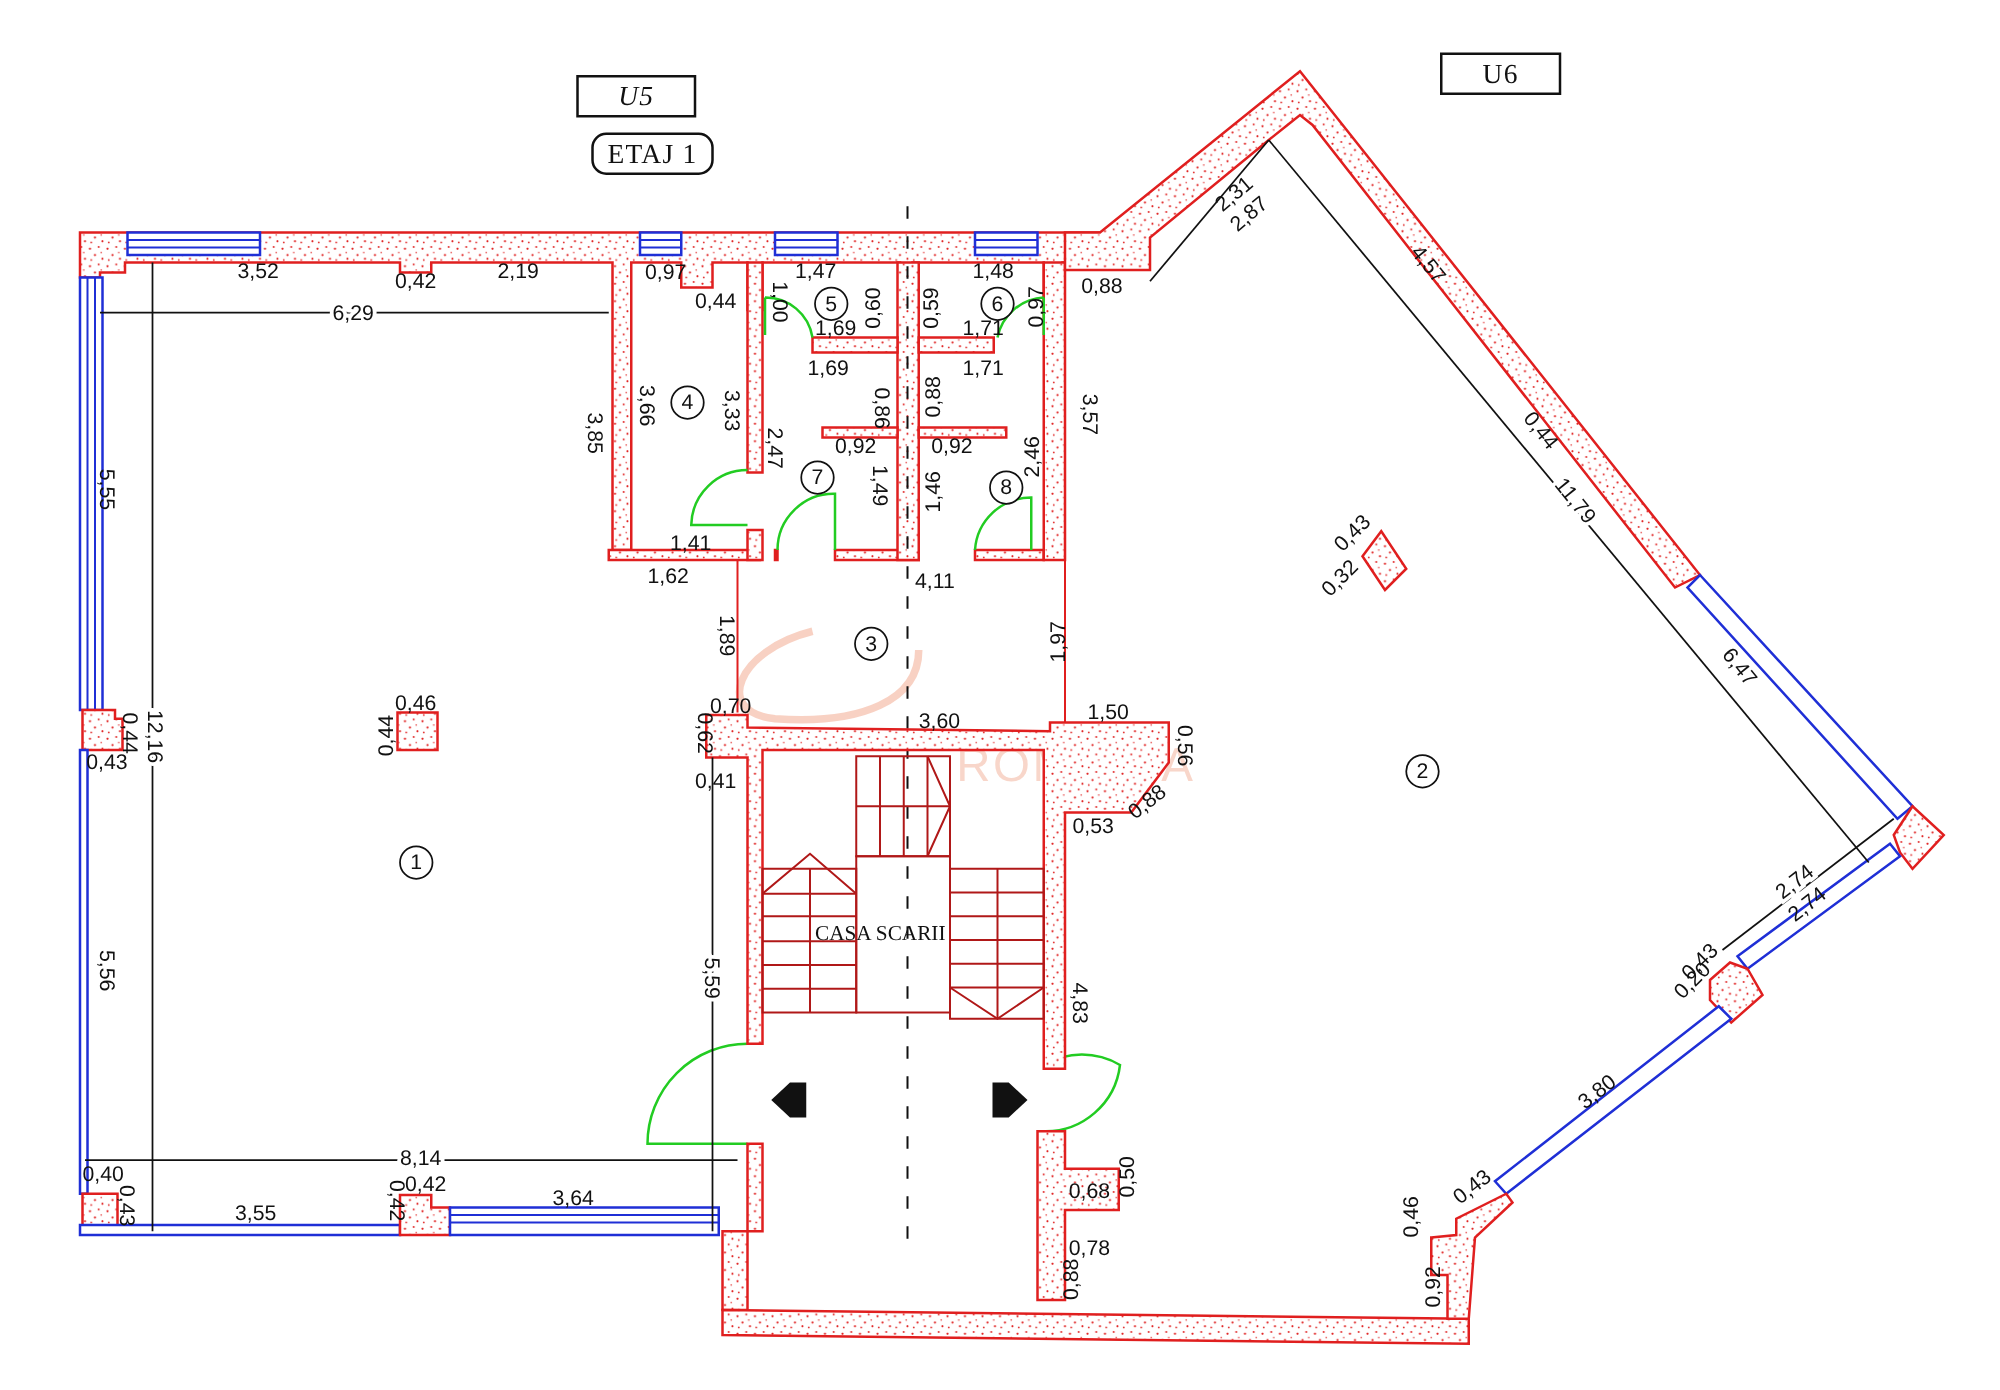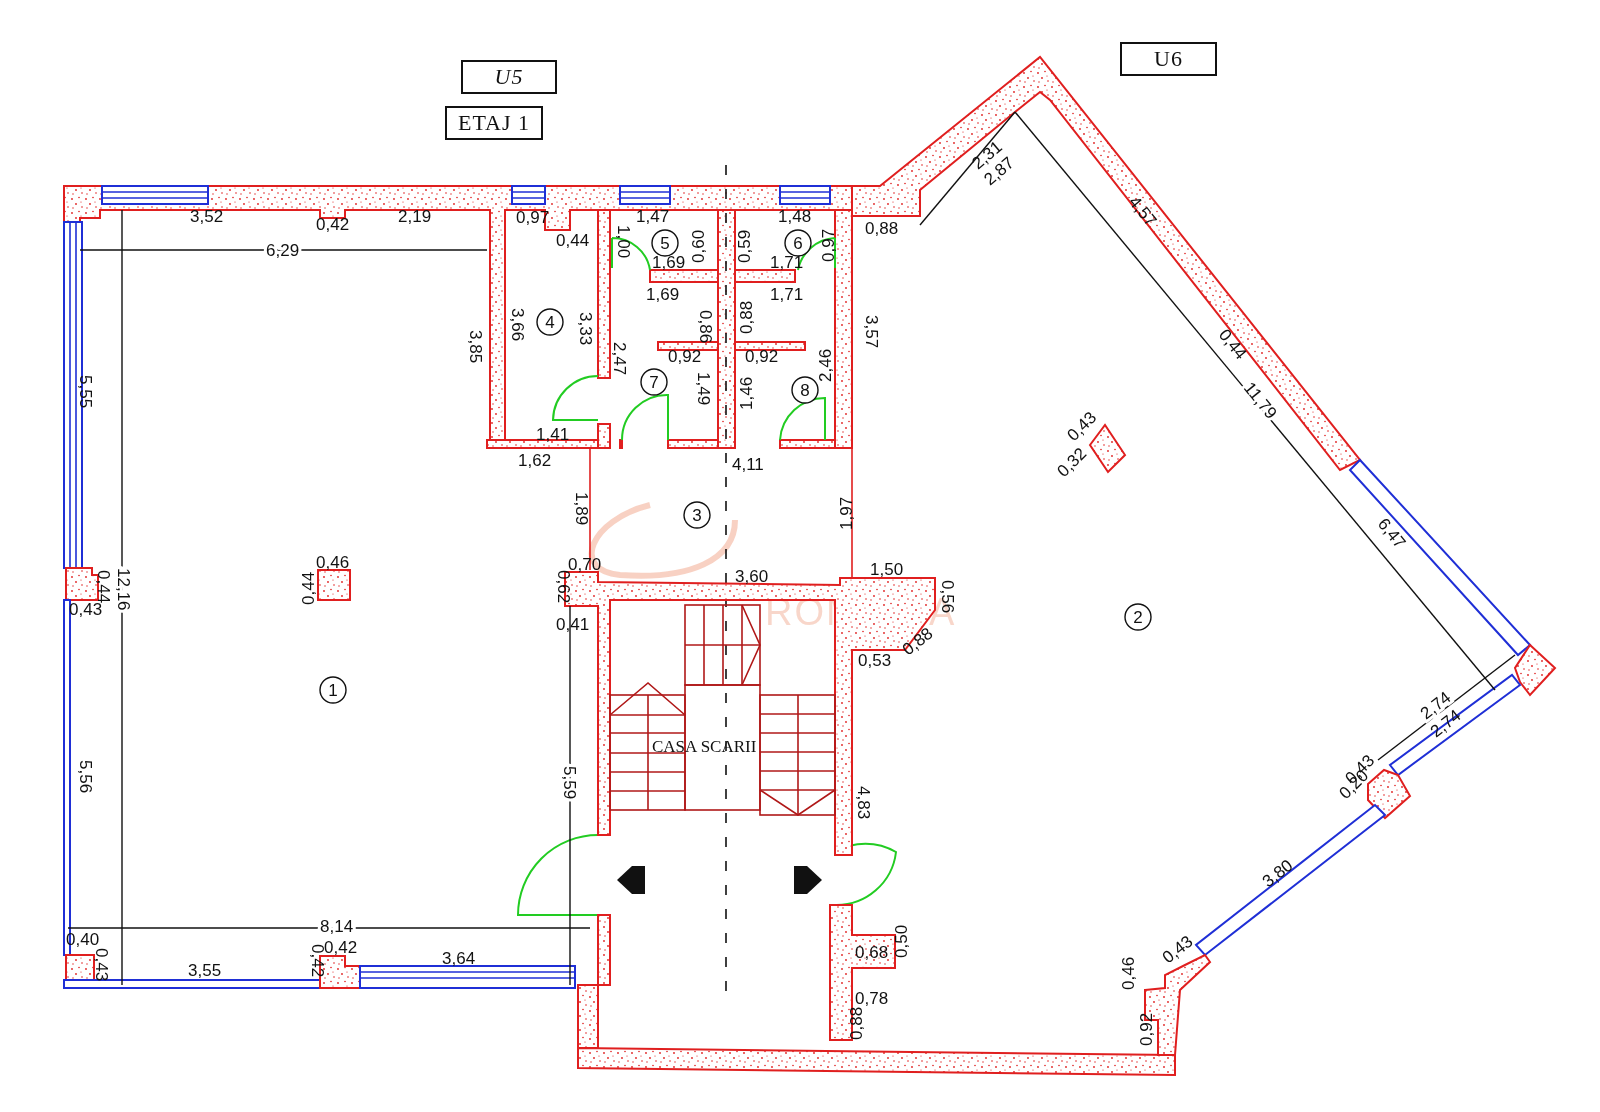--- a/index.html
+++ b/index.html
@@ -16,22 +16,22 @@
   .lbl { font-family:"Liberation Sans", sans-serif; font-size:17px; fill:#111; }
   .serif { font-family:"Liberation Serif", serif; fill:#111; }
   .roomnum { font-family:"Liberation Sans", sans-serif; font-size:17px; fill:#111; text-anchor:middle; dominant-baseline:central; }
   .watermark { font-family:"Liberation Sans", sans-serif; font-size:38px; fill:#f6c6b4; opacity:0.7; letter-spacing:2px; }
   .tagbox { position:absolute; border:2px solid #111; background:#fff; font-family:"Liberation Serif", serif; font-size:22px; color:#111; text-align:center; line-height:30px; letter-spacing:1px; }
 </style>
 </head>
 <body>
 
 <div class="tagbox" style="left:461px;top:60px;width:92px;height:30px;font-style:italic;">U5</div>
-<div class="tagbox" style="left:445px;top:106px;width:94px;height:30px;">ETAJ 1</div>
-<div class="tagbox" style="left:1120px;top:42px;width:93px;height:30px;">U6</div>
+<div class="tagbox" style="left:473px;top:106px;width:94px;height:30px;border-radius:12px;">ETAJ 1</div>
+<div class="tagbox" style="left:1152px;top:42px;width:93px;height:30px;">U6</div>
 
 <svg class="plan" width="1600" height="1112" viewBox="0 0 1600 1112">
   <defs>
     <pattern id="speckle" width="14" height="14" patternUnits="userSpaceOnUse">
       <rect width="14" height="14" fill="#ffffff"></rect>
       <circle cx="2" cy="3" r="0.9" fill="#e01f1f"></circle>
       <circle cx="9" cy="1.5" r="0.8" fill="#e01f1f"></circle>
       <circle cx="6" cy="8" r="0.9" fill="#e01f1f"></circle>
       <circle cx="12" cy="11" r="0.8" fill="#e01f1f"></circle>
       <circle cx="3" cy="12" r="0.7" fill="#e01f1f"></circle>

